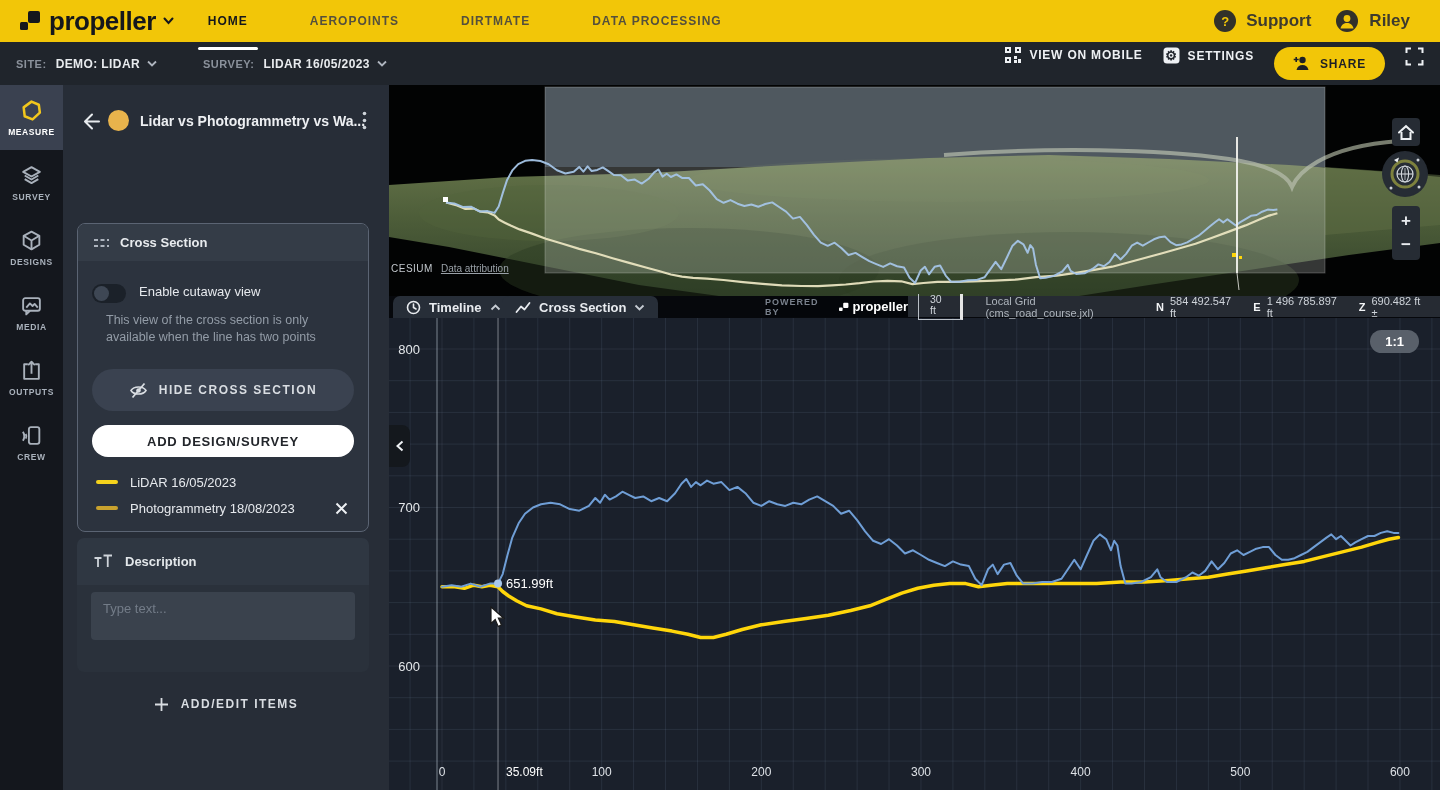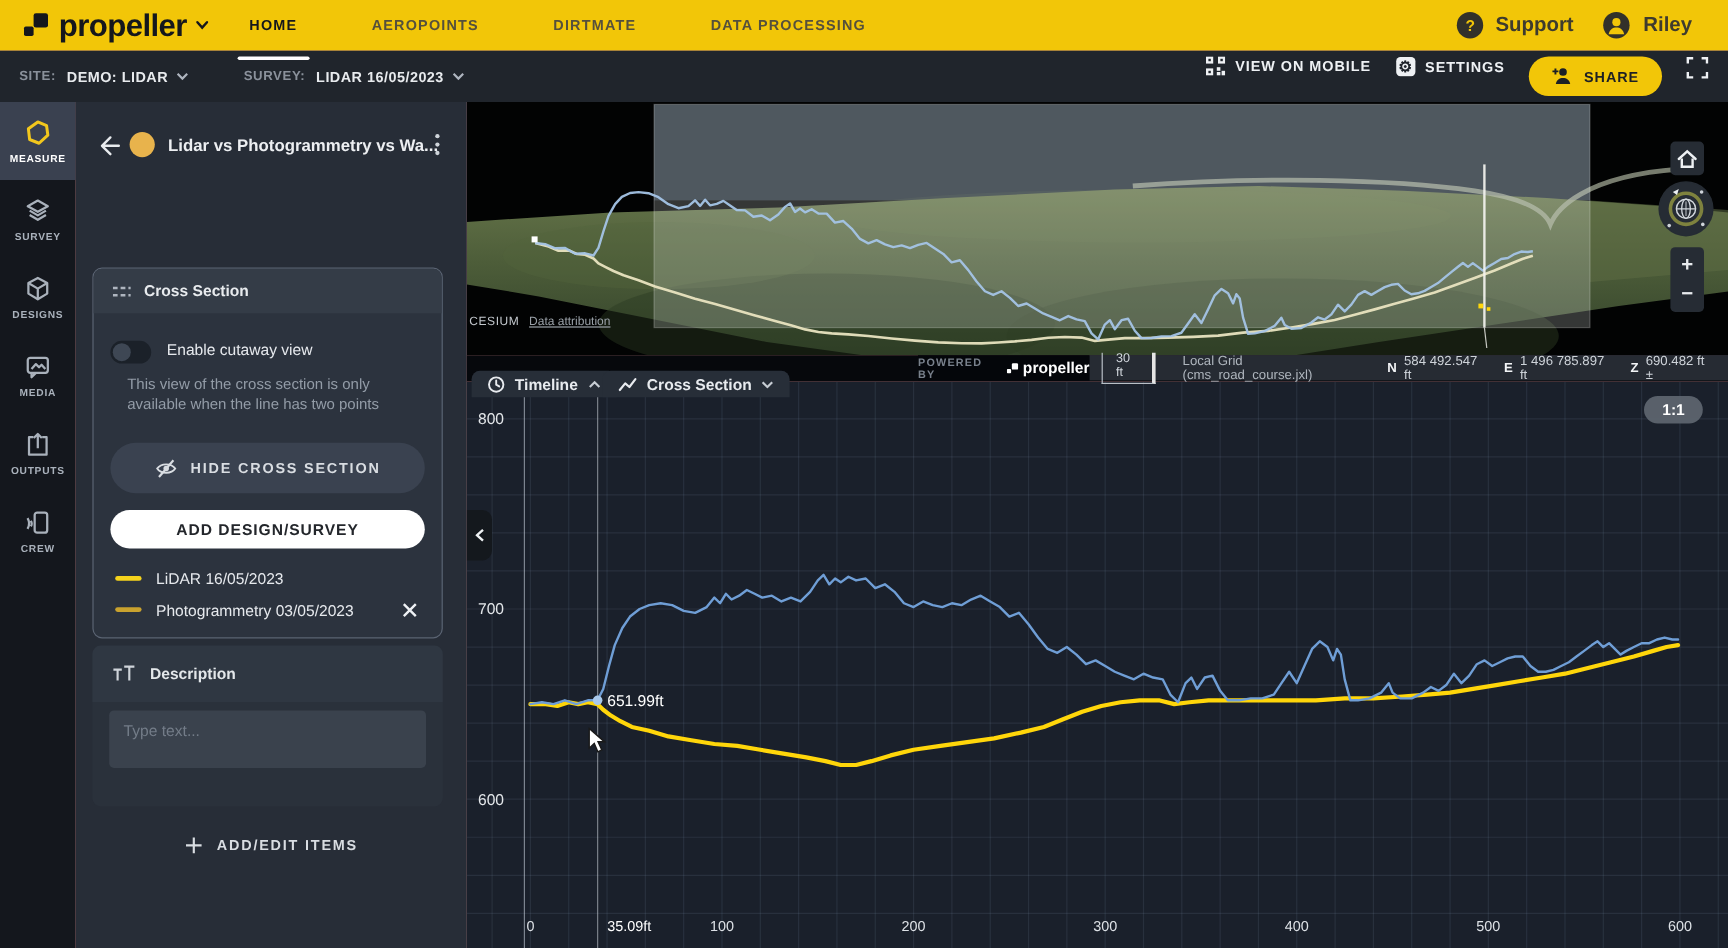--- a/index.html
+++ b/index.html
@@ -1,18 +1,18 @@
 <!DOCTYPE html>
 <html><head>
 <meta charset="utf-8">
 <style>
   *{margin:0;padding:0;box-sizing:border-box}
   html,body{background:#000}
   body{font-family:"Liberation Sans",sans-serif}
-  #app{position:relative;width:1440px;height:790px;overflow:hidden;background:#fca5a5}
+  #app{position:relative;width:1440px;height:790px;overflow:hidden;background:#f0abfc}
   svg{display:block}
 
   
   #topbar{position:absolute;top:0;left:0;right:0;height:42px;background:#f2c608;display:flex;align-items:center;z-index:6}
   .logo{display:flex;align-items:center;gap:7px;margin-left:18px;cursor:pointer}
   .logo-text{font-size:26px;font-weight:bold;color:#15171c;letter-spacing:-0.5px;line-height:1}
   .nav-tabs{display:flex;margin-left:34px;gap:62px}
   .nav-tab{font-size:12px;font-weight:bold;letter-spacing:1px;color:#55503c;position:relative;cursor:pointer;padding:4px 0}
   .nav-tab.active{color:#15171c}
   .nav-tab.active::after{content:"";position:absolute;left:-10px;right:-10px;top:37px;height:3px;background:#fff;border-radius:2px}
@@ -73,21 +73,21 @@
   .cesium-word{font-size:10px;letter-spacing:.5px;color:#c3c8cd}
   .cesium-link{font-size:10px;color:#9aa1a8;text-decoration:underline;cursor:pointer}
   .mapctl{position:absolute;background:#262c34;border-radius:4px;display:flex;align-items:center;justify-content:center;z-index:3;cursor:pointer}
   #ctl-home{left:1003px;top:33px;width:28px;height:28px}
   #ctl-compass{left:993px;top:66px;width:46px;height:46px;border-radius:50%}
   #ctl-zoom{left:1003px;top:121px;width:28px;height:54px;flex-direction:column;gap:2px}
   .zoom-glyph{color:#e8ebee;font-size:17px;line-height:22px;font-weight:bold;width:100%;text-align:center;cursor:pointer}
 
   
   #viewbar{position:absolute;top:296px;left:389px;width:1051px;height:22px;background:#06080c;z-index:4}
-  .vtab{position:absolute;top:13px;height:22px;background:#272e38;border-radius:7px 7px 0 0;display:flex;align-items:center;gap:8px;padding:0 13px;color:#e8ebef;font-size:13px;font-weight:bold;cursor:pointer}
+  .vtab{position:absolute;top:0;height:22px;background:#272e38;border-radius:7px 7px 0 0;display:flex;align-items:center;gap:8px;padding:0 13px;color:#e8ebef;font-size:13px;font-weight:bold;cursor:pointer}
   #tab-timeline{left:4px}
   #tab-xsection{left:113px}
   .powered{position:absolute;left:376px;top:0;width:143px;height:21px;background:#04060a;display:flex;align-items:center;justify-content:center;gap:7px}
   .pb-label{font-size:9px;color:#79818c;font-weight:bold;letter-spacing:1px}
   .pb-brand{font-size:13px;color:#fff;font-weight:bold;display:flex;align-items:center;gap:3px}
   .infostrip{position:absolute;left:519px;right:0;top:0;height:21px;background:rgba(40,46,54,.94);display:flex;align-items:center;font-size:11px;color:#c6ccd3;padding:0 14px 0 10px}
   .scalebox{border-left:1px solid #b9bfc6;border-right:3px solid #e5e5e5;border-bottom:1px solid #b9bfc6;padding:0 11px 3px;font-size:10.5px;line-height:11px;color:#cfd4da}
   .grid-name{margin-left:22px;color:#aeb5bd}
   .coord{display:flex;align-items:center;gap:6px;margin-left:17px}
   .coord b{color:#f2f4f6;font-size:11px}
@@ -281,21 +281,21 @@
         </svg>
         <span>HIDE CROSS SECTION</span>
       </button>
       <button class="add-btn">ADD DESIGN/SURVEY</button>
       <div class="legend-row" style="top:248px">
         <span class="legend-dash" style="background: rgb(245, 211, 28);"></span>
         <span class="legend-label">LiDAR 16/05/2023</span>
       </div>
       <div class="legend-row" style="top:274px">
         <span class="legend-dash" style="background: rgb(201, 162, 46);"></span>
-        <span class="legend-label">Photogrammetry 03/05/2023</span>
+        <span class="legend-label">Photogrammetry 18/08/2023</span>
         <span class="legend-x">
           <svg width="13" height="13" viewBox="0 0 13 13">
               <path d="M1.5 1.5 L11.5 11.5 M11.5 1.5 L1.5 11.5" stroke="#eef1f4" stroke-width="2"></path>
             </svg>
         </span>
       </div>
     </div>
 
     <div class="desc-hd">
       <svg width="20" height="15" viewBox="0 0 20 15" stroke="#cfd4da" stroke-width="1.8" fill="none">

